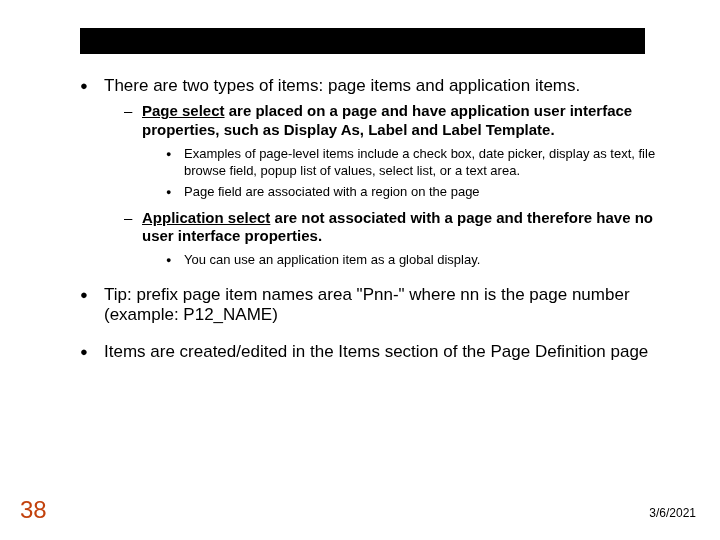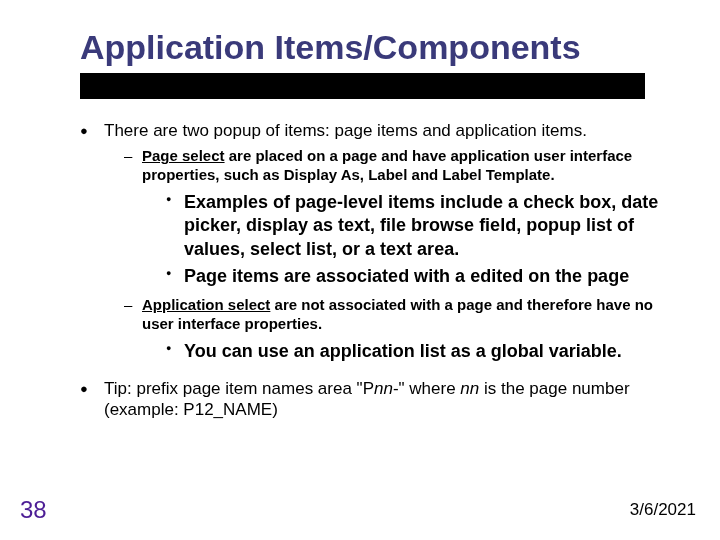--- a/index.html
+++ b/index.html
@@ -76,82 +76,82 @@
   }
   ul.lvl3 {
     list-style: none;
     margin: 6px 0 0 0;
     padding: 0 0 0 24px;
   }
   ul.lvl3 > li {
     position: relative;
     padding-left: 18px;
     margin-bottom: 4px;
-    font-size: 18px;
-    font-weight: bold;
+    font-size: 13px;
+    font-weight: normal;
     line-height: 1.3;
   }
   ul.lvl3 > li::before {
     content: "●";
     position: absolute;
     left: 0;
     top: 3px;
     font-size: 9px;
     color: #000;
   }
   .u { text-decoration: underline; }
-  .i { font-style: italic; }
+  .i { }
   .page-num {
     position: absolute;
     left: 20px;
     bottom: 16px;
     font-size: 24px;
-    color: #4c1d95;
+    color: #c2410c;
   }
   .date {
     position: absolute;
     right: 24px;
     bottom: 20px;
-    font-size: 17px;
+    font-size: 12px;
     color: #000;
   }
 </style>
 </head>
 <body>
 
 <div class="slide">
 
-  <h1 class="title">Application Items/Components</h1>
   <div class="underline"></div>
 
   <ul class="lvl1">
 
     <li>
-      <span>There are two popup of items: page items and application items.</span>
+      <span>There are two types of items: page items and application items.</span>
 
       <ul class="lvl2">
         <li>
           <span class="u">Page select</span><span> are placed on a page and have application user interface properties, such as Display As, Label and Label Template.</span>
           <ul class="lvl3">
             <li>Examples of page-level items include a check box, date picker, display as text, file browse field, popup list of values, select list, or a text area.</li>
-            <li>Page items are associated with a edited on the page</li>
+            <li>Page field are associated with a region on the page</li>
           </ul>
         </li>
         <li>
           <span class="u">Application select</span><span> are not associated with a page and therefore have no user interface properties.</span>
           <ul class="lvl3">
-            <li>You can use an application list as a global variable.</li>
+            <li>You can use an application item as a global display.</li>
           </ul>
         </li>
       </ul>
     </li>
 
     <li>
       <span>Tip: prefix page item names area "P</span><span class="i">nn</span><span>-" where </span><span class="i">nn</span><span> is the page number (example:  P12_NAME)</span>
     </li>
 
+    <li>Items are created/edited in the Items section of the Page Definition page</li>
 
   </ul>
 
   <div class="page-num">38</div>
   <div class="date">3/6/2021</div>
 
 </div>
 
 </body></html>

